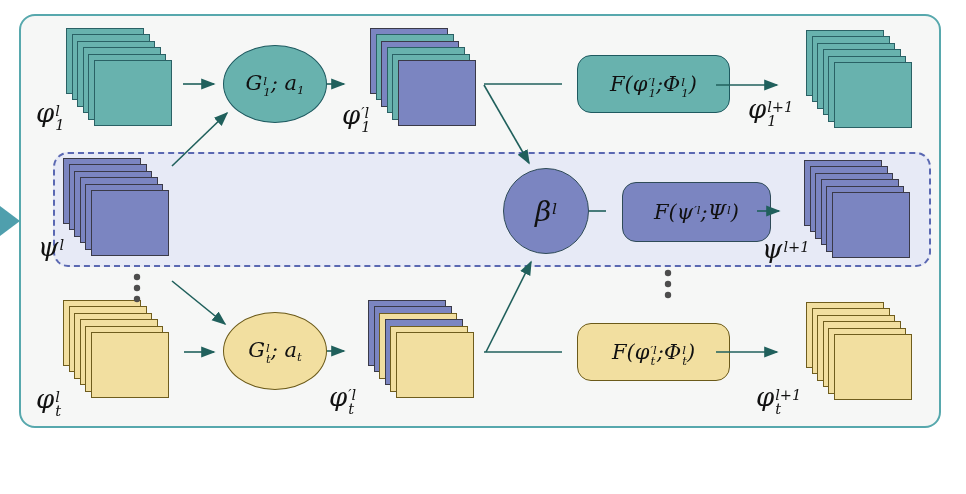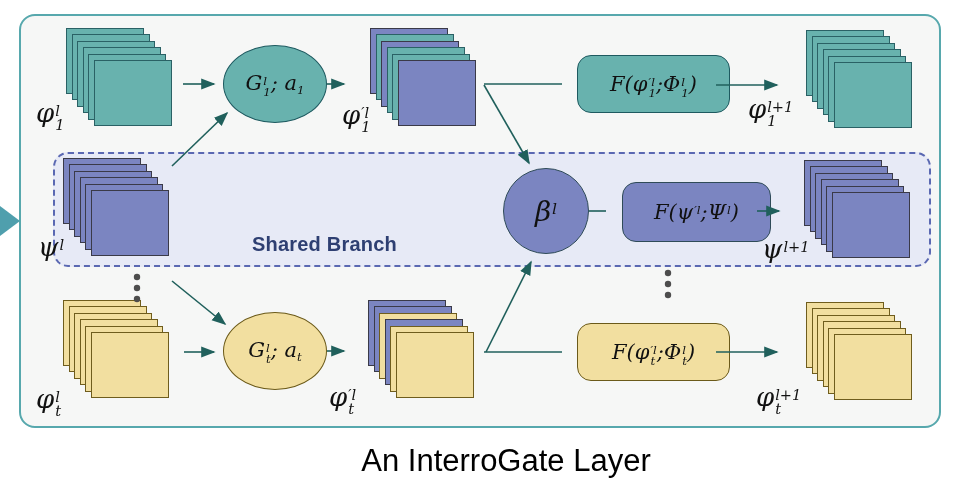--- a/index.html
+++ b/index.html
@@ -40,21 +40,20 @@
            font-size:31px;color:#000;font-family:"Liberation Sans",sans-serif;}
   svg.overlay{position:absolute;left:0;top:0;pointer-events:none;}
 </style>
 </head>
 <body>
 
 <div id="canvas">
 
   <div class="frame"></div>
   <div class="shared-box"></div>
-  <div class="shared-label">Shared Branch</div>
 
   <div class="stack" style="left:66px;top:28px">
       <div class="layer" style="left: 0px; top: 0px; z-index: 0; background: rgb(104, 178, 174); border-color: rgb(42, 97, 101);"></div>
       <div class="layer" style="left: 5.5px; top: 6.4px; z-index: 1; background: rgb(104, 178, 174); border-color: rgb(42, 97, 101);"></div>
       <div class="layer" style="left: 11px; top: 12.8px; z-index: 2; background: rgb(104, 178, 174); border-color: rgb(42, 97, 101);"></div>
       <div class="layer" style="left: 16.5px; top: 19.2px; z-index: 3; background: rgb(104, 178, 174); border-color: rgb(42, 97, 101);"></div>
       <div class="layer" style="left: 22px; top: 25.6px; z-index: 4; background: rgb(104, 178, 174); border-color: rgb(42, 97, 101);"></div>
       <div class="layer" style="left: 27.5px; top: 32px; z-index: 5; background: rgb(104, 178, 174); border-color: rgb(42, 97, 101);"></div>
     </div>
   <div class="stack" style="left:370px;top:28px">
@@ -221,14 +220,13 @@
     <g fill="#4d4d4d">
       <circle cx="137" cy="277" r="3.2"></circle>
         <circle cx="137" cy="288" r="3.2"></circle>
         <circle cx="137" cy="299" r="3.2"></circle>
       <circle cx="668" cy="273" r="3.2"></circle>
         <circle cx="668" cy="284" r="3.2"></circle>
         <circle cx="668" cy="295" r="3.2"></circle>
     </g>
   </svg>
 
-  <div class="caption">An InterroGate Layer</div>
 </div>
 
 </body></html>

